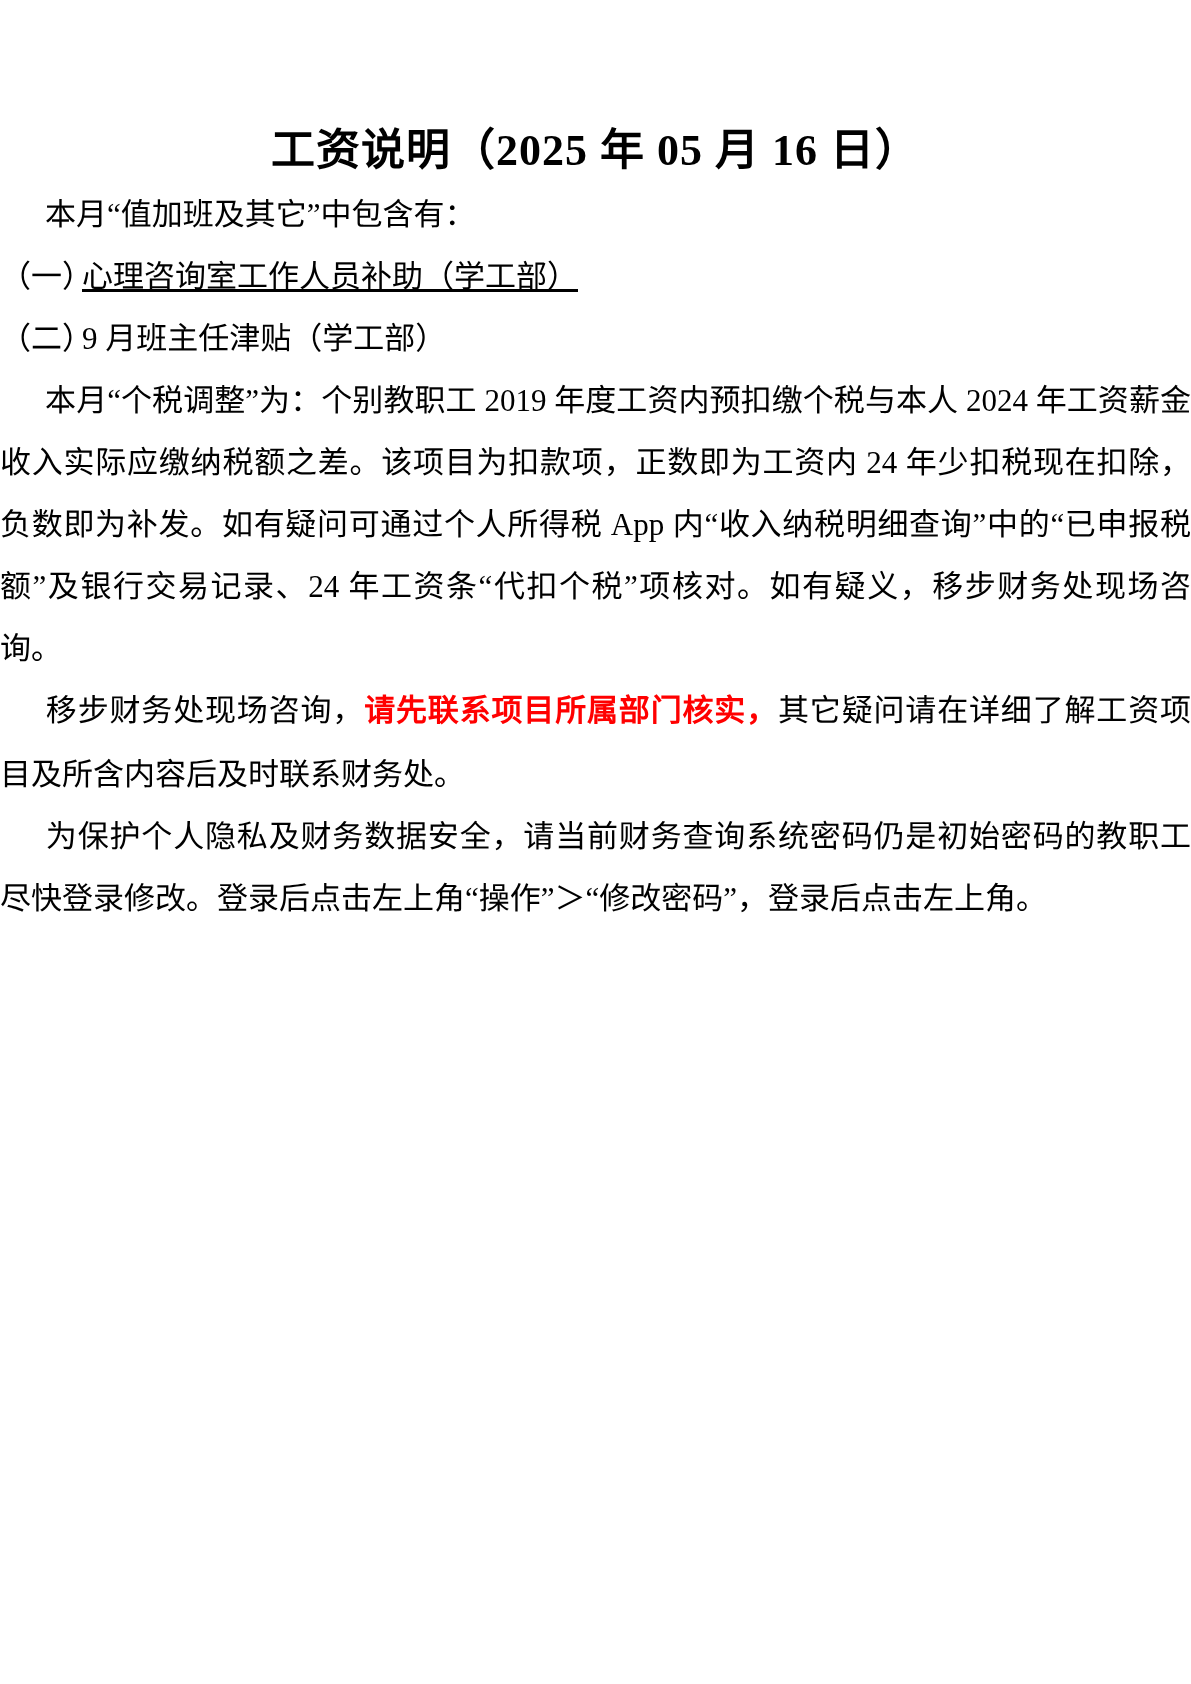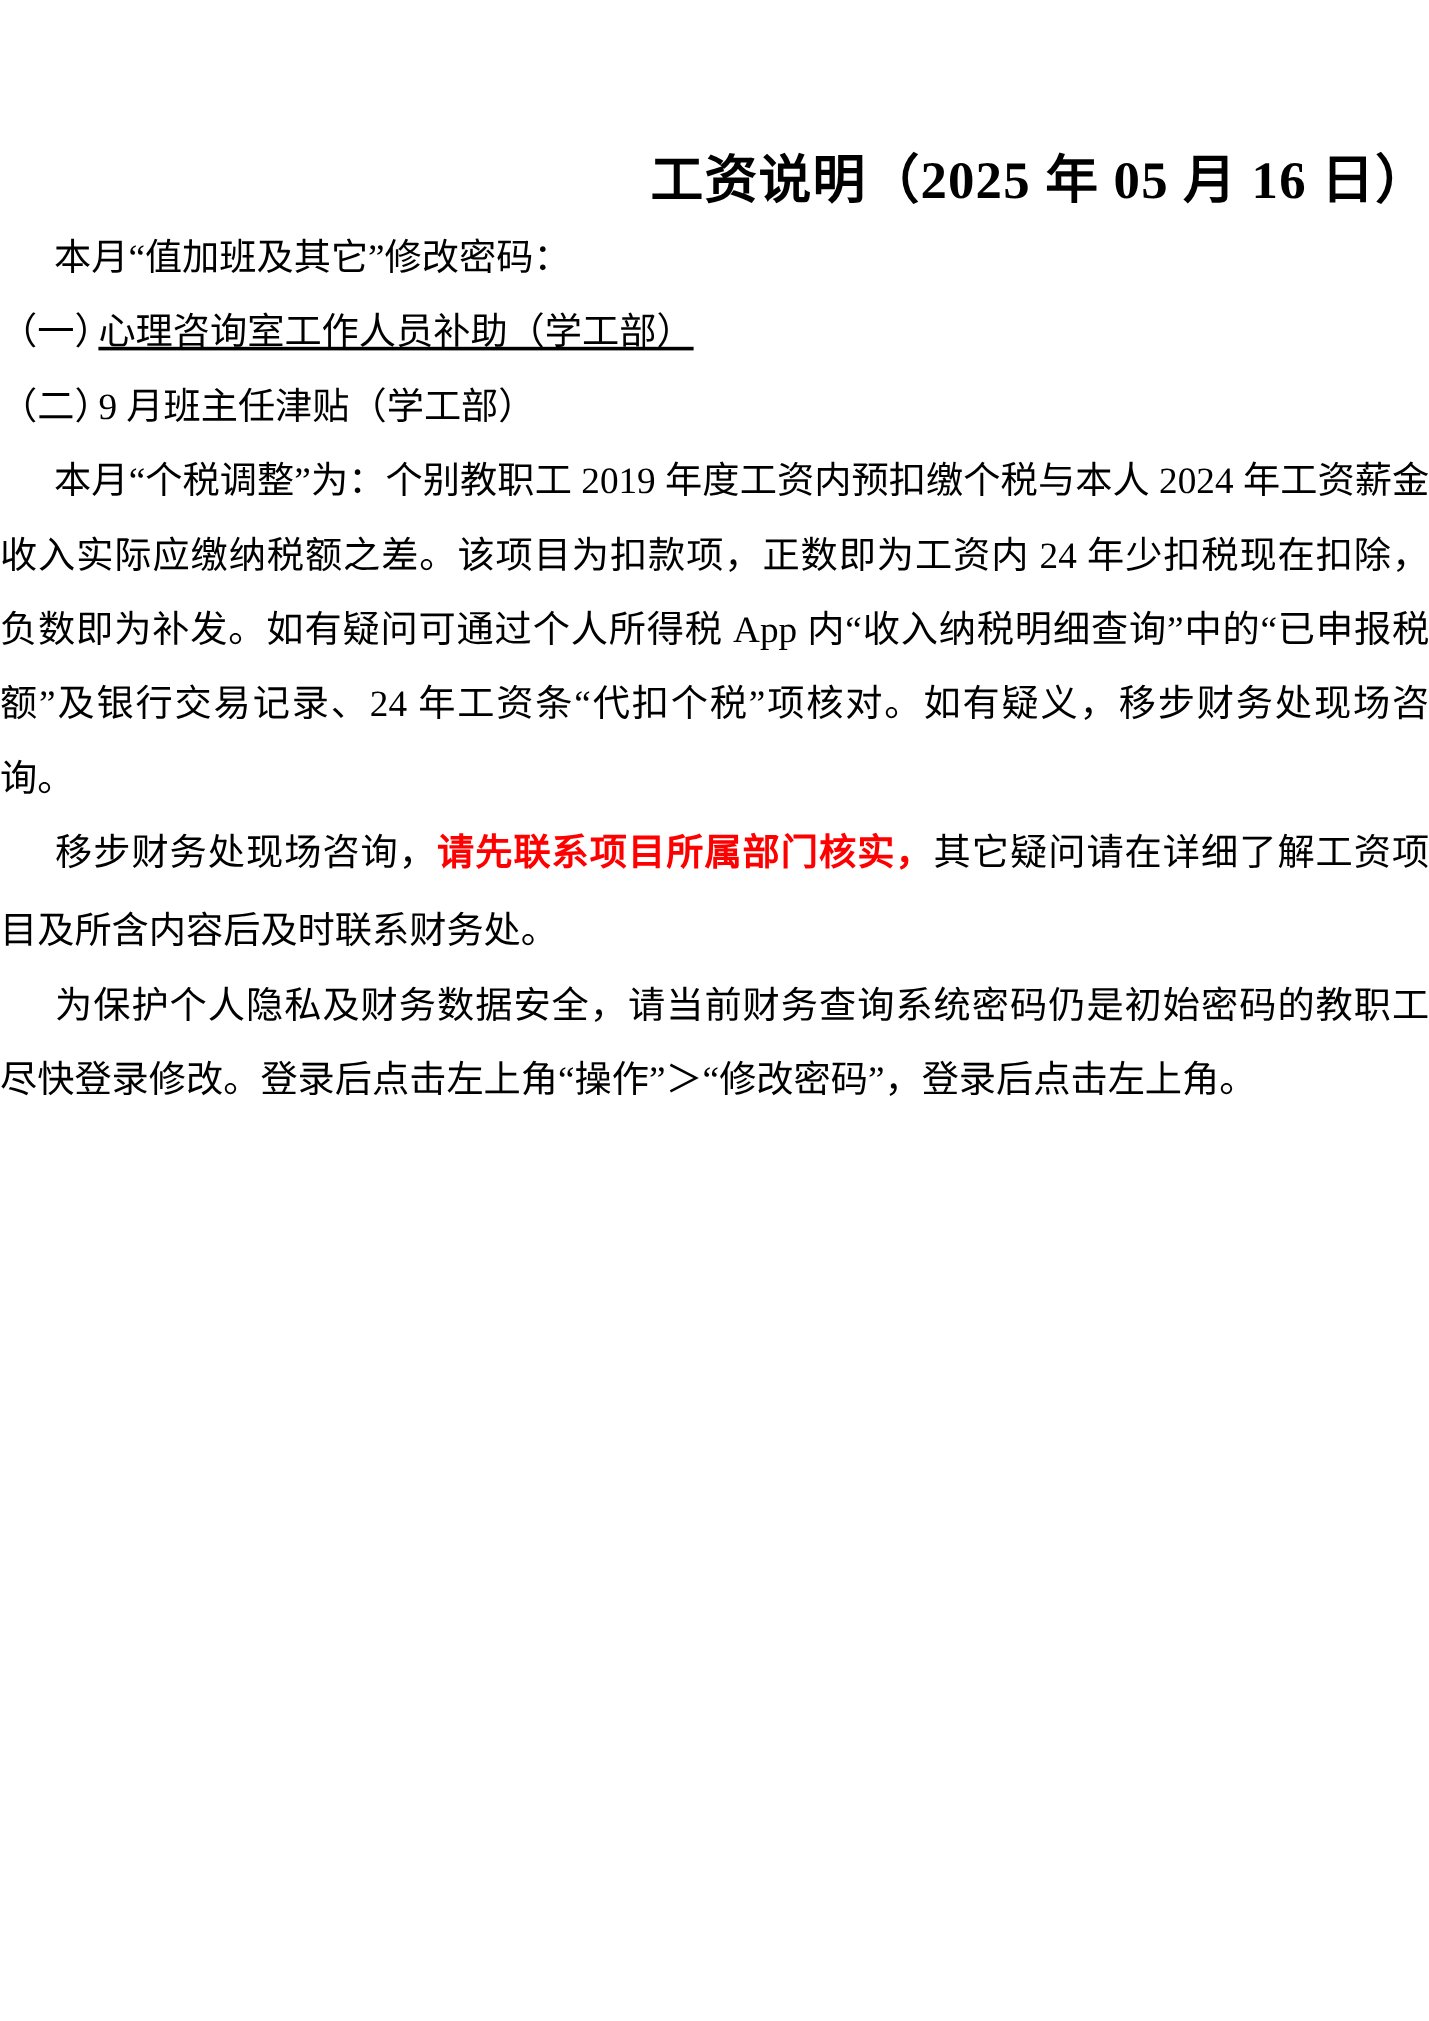--- a/index.html
+++ b/index.html
@@ -18,21 +18,21 @@
     position: relative;
     width: 1191px;
     height: 1684px;
     background: #ffffff;
   }
   .doc-title {
     margin: 118px 0 0 0;
     font-size: 44px;
     line-height: 66px;
     font-weight: bold;
-    text-align: right;
+    text-align: center;
     letter-spacing: 1px;
   }
   p.para {
     margin: 0;
     font-size: 31px;
     line-height: 62px;
     text-align: justify;
     text-justify: inter-ideograph;
   }
   
@@ -68,21 +68,21 @@
     font-family: Liberation Mono, monospace;
   }
 </style>
 </head>
 <body style="color: rgb(0, 0, 0); background: rgb(255, 255, 255);">
 
 <div class="page">
 
   <h1 class="doc-title">工资说明（2025 年 05 月 16 日）</h1>
 
-  <p class="para l1 sec1"><span class="num">一、</span><span>本月“值加班及其它”修改密码：</span></p>
+  <p class="para l1 sec1"><span class="num">一、</span><span>本月“值加班及其它”中包含有：</span></p>
 
   <p class="para l2 sub1"><span class="subnum">（一）</span><span>心理咨询室工作人员补助（学工部）</span></p>
 
   <p class="para l2 sub2"><span class="subnum">（二）</span><span>9 月班主任津贴（学工部）</span></p>
 
   <p class="para l1 sec2"><span class="num">二、</span><span>本月“个税调整”为：个别教职工 2019 年度工资内预扣缴个税与本人 2024 年工资薪金收入实际应缴纳税额之差。该项目为扣款项，正数即为工资内 24 年少扣税现在扣除，负数即为补发。如有疑问可通过个人所得税 App 内“收入纳税明细查询”中的“已申报税额”及银行交易记录、24 年工资条“代扣个税”项核对。如有疑义，移步财务处现场咨询。</span></p>
 
   <p class="para l1 sec3"><span class="num">三、</span><span>移步财务处现场咨询，</span><span class="emphasis">请先联系项目所属部门核实，</span><span>其它疑问请在详细了解工资项目及所含内容后及时联系财务处。</span></p>
 
   <p class="para l1 sec4"><span class="num">四、</span><span>为保护个人隐私及财务数据安全，请当前财务查询系统密码仍是初始密码的教职工尽快登录修改。登录后点击左上角“操作”＞“修改密码”，登录后点击左上角。</span></p>

